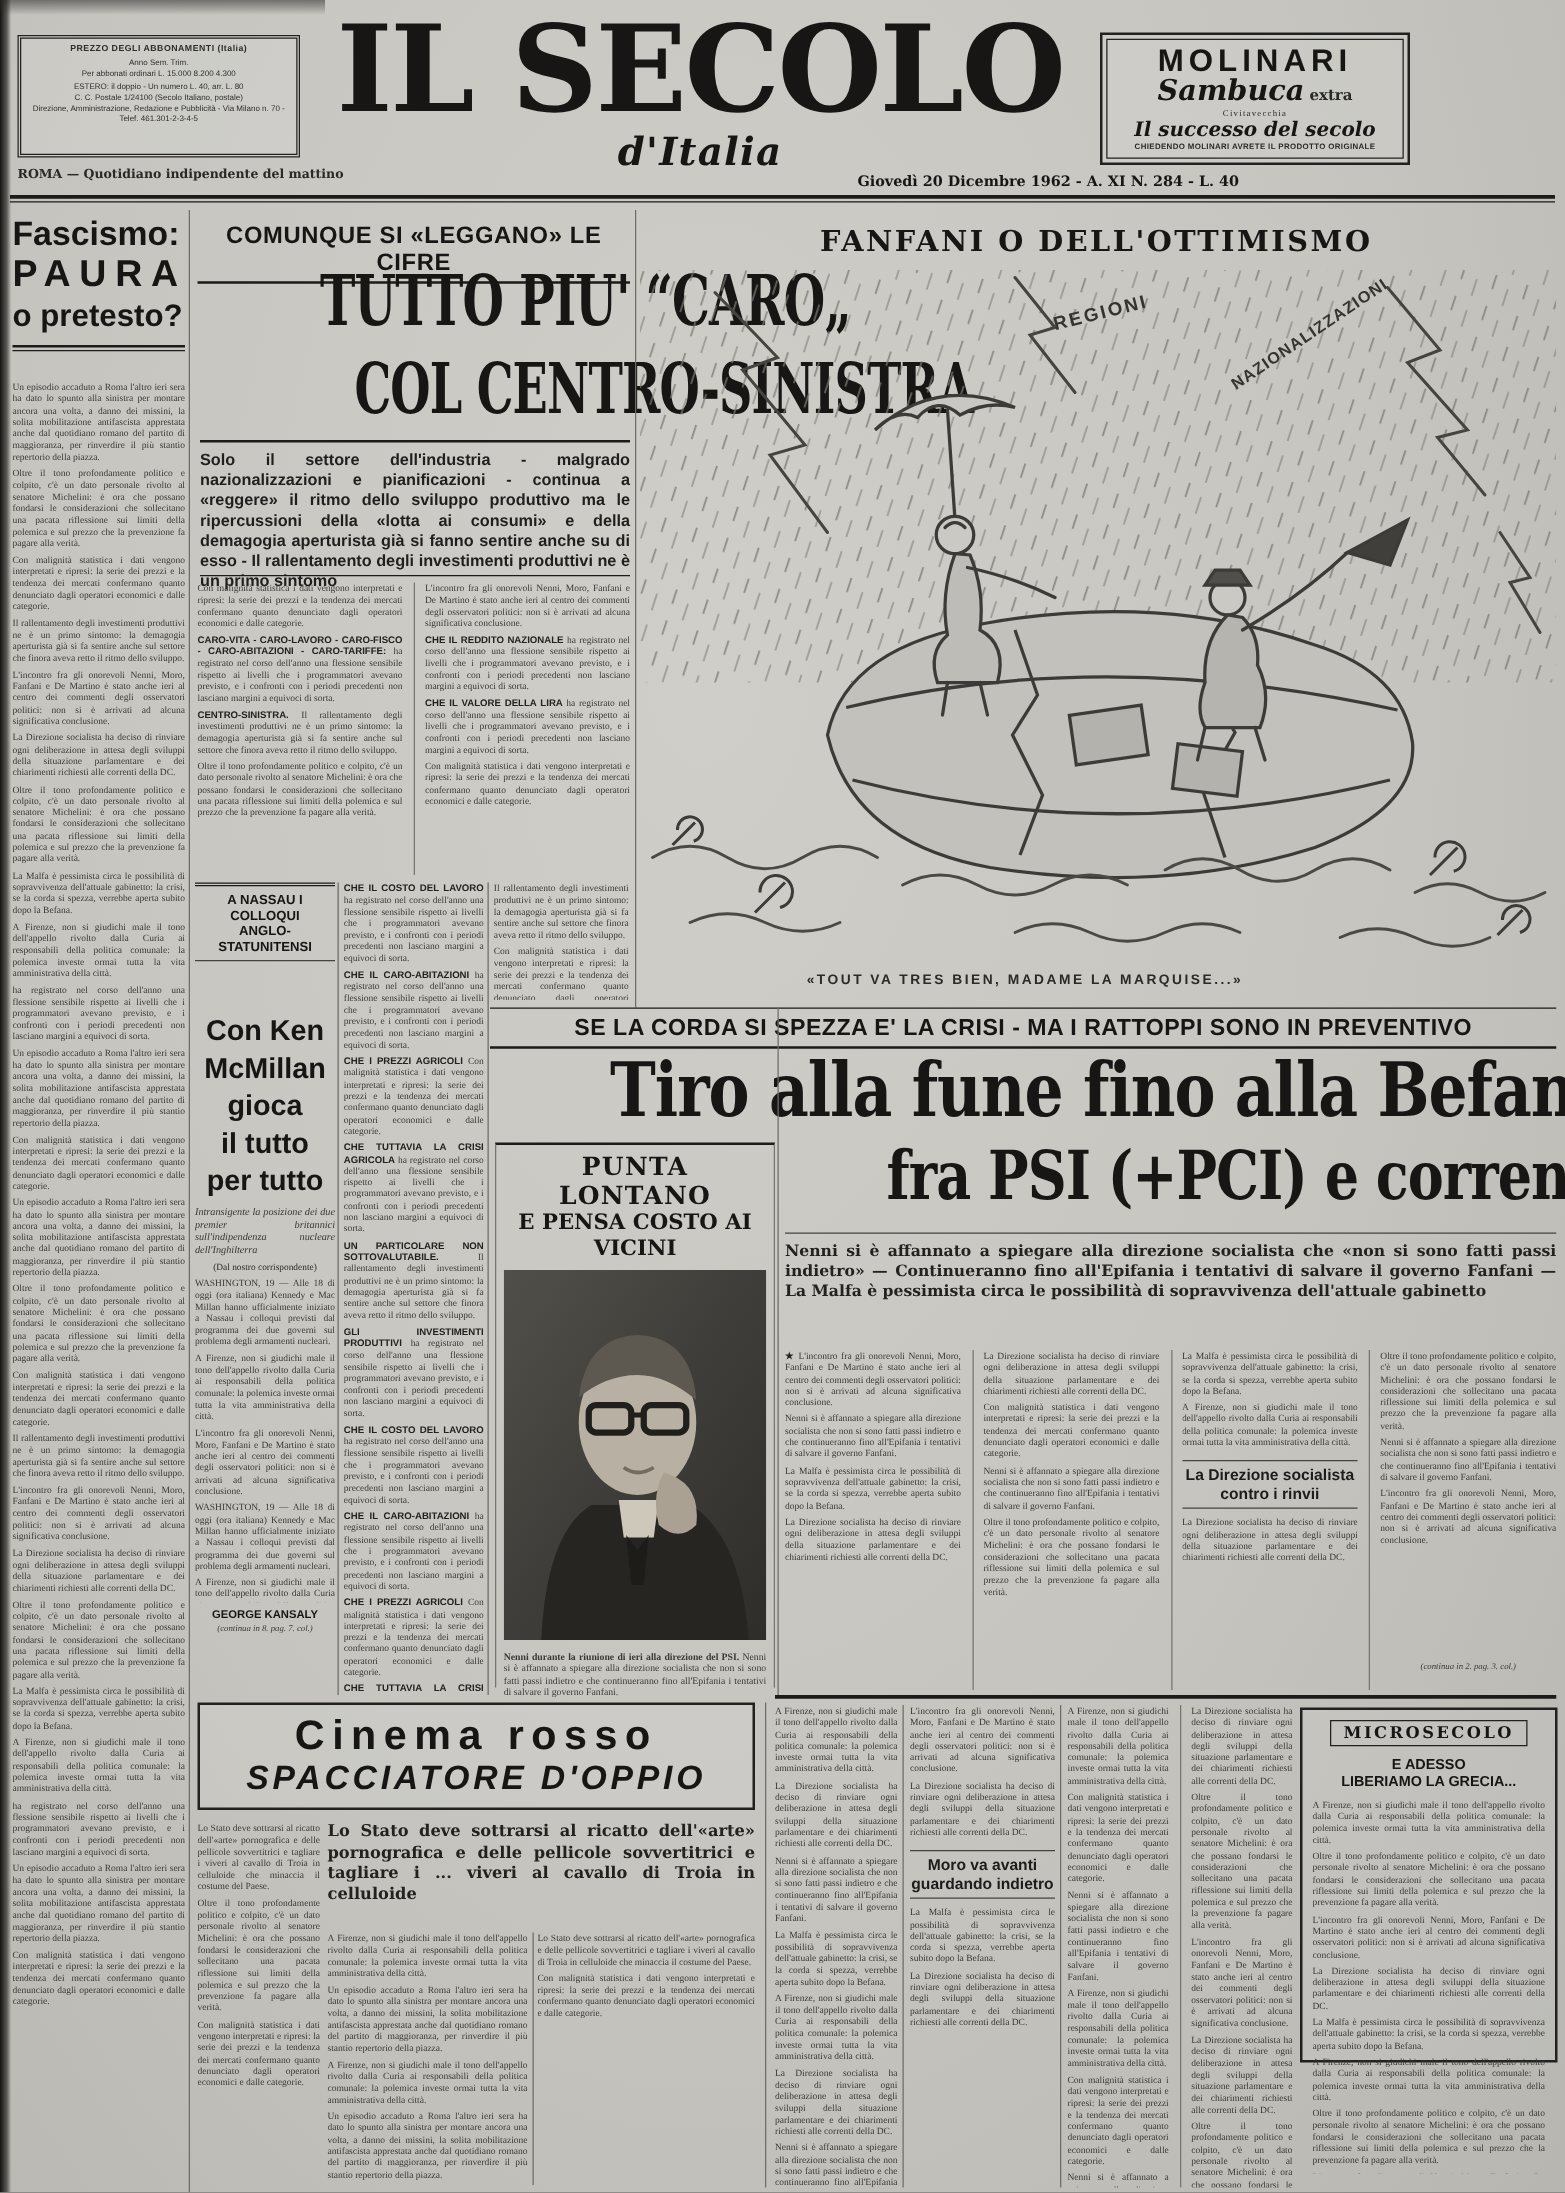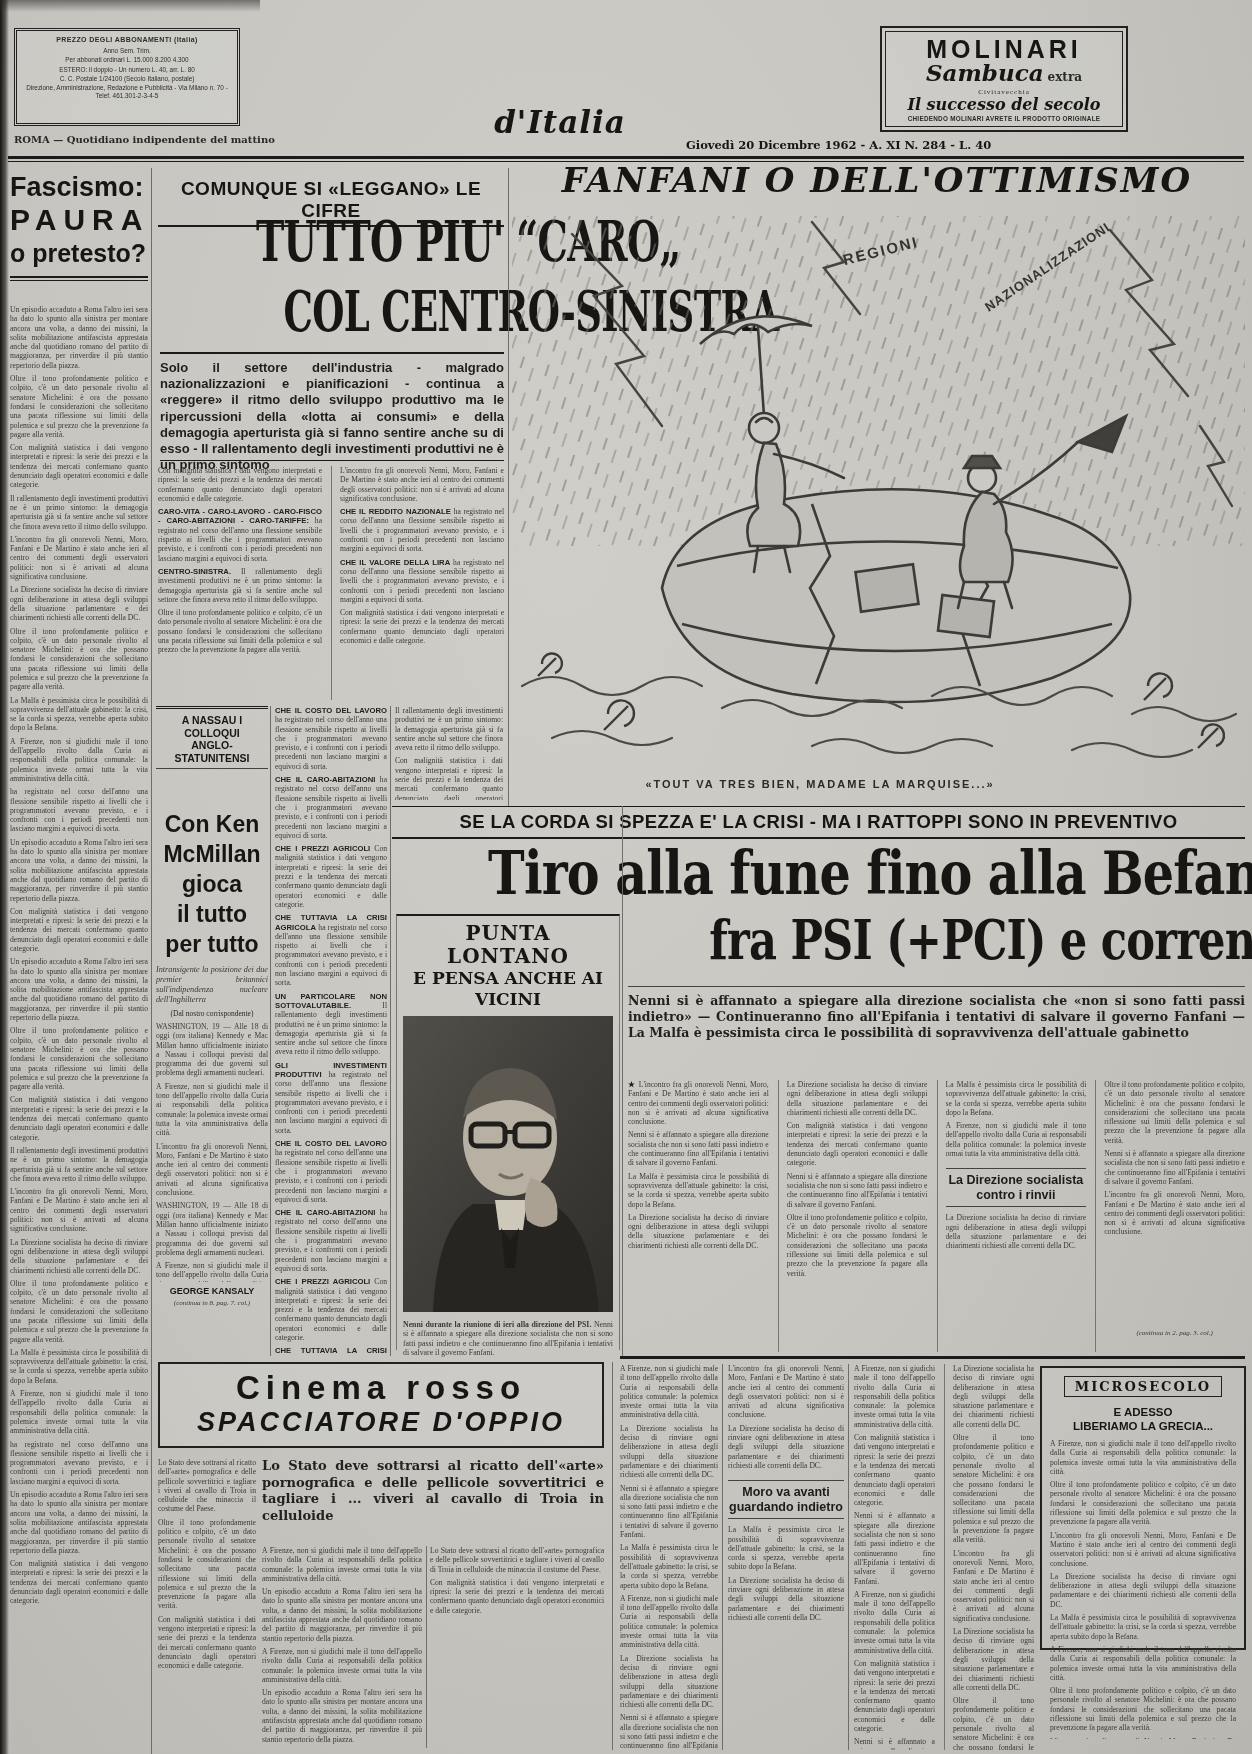--- a/index.html
+++ b/index.html
@@ -50,20 +50,21 @@
     <div>
 
     <div class="ln">Anno   Sem.   Trim.</div>
         <div class="ln">Per abbonati ordinari   L. 15.000   8.200   4.300</div>
         <div class="ln">ESTERO: il doppio - Un numero L. 40, arr. L. 80</div>
         <div class="ln">C. C. Postale 1/24100 (Secolo Italiano, postale)</div>
         <div class="ln">Direzione, Amministrazione, Redazione e Pubblicità - Via Milano n. 70 - Telef. 461.301-2-3-4-5</div>
       </div>
   </div>
 
+  <div class="abs serB ink ctr" style="left:250px;top:4px;width:620px;font-size:96px;line-height:104px;letter-spacing:-2px;">IL SECOLO</div>
   <div class="abs serB ink ctr" style="left:250px;top:104px;width:620px;font-size:31px;font-style:italic;letter-spacing:1px;">d'Italia</div>
 
   <div class="abs adbox" style="left:880px;top:26px;width:248px;height:106px;box-sizing:border-box;">
     <div class="inner">
       <div class="sanB ink" style="font-size:25px;letter-spacing:4px;line-height:26px;">MOLINARI</div>
       <div style="line-height:22px;">
         <span class="serB ink" style="font-size:23px;font-style:italic;">Sambuca</span>
         <span class="serB" style="font-size:12px;">extra</span>
       </div>
       <div style="font-size:7px;letter-spacing:1px;">Civitavecchia</div>
@@ -180,21 +181,21 @@
       <p><b class="lead">CHE TUTTAVIA LA CRISI AGRICOLA</b></p>
     </div>
   <div class="abs vr" style="left:390px;top:706px;height:650px;"></div>
   <div class="abs body" style="left:395px;top:706px;width:108px;height:94px;">
 
   <p><span>Il rallentamento degli investimenti produttivi ne è un primo sintomo: la demagogia aperturista già si fa sentire anche sul settore che finora aveva retto il ritmo dello sviluppo.</span></p>
       <p><span>Con malignità statistica i dati vengono interpretati e ripresi: la serie dei prezzi e la tendenza dei mercati confermano quanto denunciato dagli operatori economici e dalle categorie.</span></p>
     </div>
 
   <div class="abs vr" style="left:508px;top:168px;height:638px;"></div>
-  <div class="abs serB ink ctr" style="left:512px;top:160px;width:730px;font-size:34px;font-style:italic;letter-spacing:2px;">FANFANI O DELL'OTTIMISMO</div>
+  <div class="abs serB ink ctr" style="left:512px;top:180px;width:730px;font-size:23px;letter-spacing:2px;">FANFANI O DELL'OTTIMISMO</div>
 
   <div class="abs" style="left:512px;top:216px;width:733px;height:552px;">
     <svg width="733" height="552" viewBox="0 0 733 552">
       <defs>
         <pattern id="rain" width="26" height="26" patternUnits="userSpaceOnUse" patternTransform="rotate(18)">
           <line x1="3" y1="0" x2="3" y2="12" stroke="#7a7974" stroke-width="1.4"></line>
           <line x1="15" y1="8" x2="15" y2="22" stroke="#85847f" stroke-width="1.2"></line>
         </pattern>
       </defs>
       <rect x="0" y="0" width="733" height="330" fill="url(#rain)" opacity=".8"></rect>
@@ -264,21 +265,21 @@
 
   <div class="abs sanB ink ctr" style="left:392px;top:806px;width:853px;font-size:18.5px;letter-spacing:.4px;
        border-bottom:2px solid #1c1b19;padding-bottom:4px;border-top:1px solid #1c1b19;padding-top:4px;">SE LA CORDA SI SPEZZA E' LA CRISI - MA I RATTOPPI SONO IN PREVENTIVO</div>
   <div class="abs ctr" style="left:400px;top:838px;width:845px;">
     <span class="serB ink cx" style="font-size:60px;letter-spacing:-1px;transform:scaleX(.82);">Tiro alla fune fino alla Befana</span>
   </div>
 
   <div class="abs" style="left:396px;top:914px;width:224px;height:436px;border-top:2px solid #1c1b19;
        border-left:1px solid #76756f;border-right:1px solid #76756f;padding:6px 6px 0;box-sizing:border-box;">
     <div class="serB ink ctr" style="font-size:20px;line-height:23px;letter-spacing:1px;">PUNTA LONTANO</div>
-    <div class="serB ink ctr" style="font-size:17px;line-height:21px;">E PENSA ANCHE AI VICINI</div>
+    <div class="serB ink ctr" style="font-size:17px;line-height:21px;">E PENSA COSTO AI VICINI</div>
     <div style="margin-top:6px;">
       <svg width="210" height="296" viewBox="0 0 210 296">
         <defs>
           <linearGradient id="pbg" x1="0" y1="0" x2="1" y2="1">
             <stop offset="0" stop-color="#4a4843"></stop>
               <stop offset=".55" stop-color="#353330"></stop>
               <stop offset="1" stop-color="#262421"></stop>
           </linearGradient>
         </defs>
         <rect width="210" height="296" fill="url(#pbg)"></rect>

